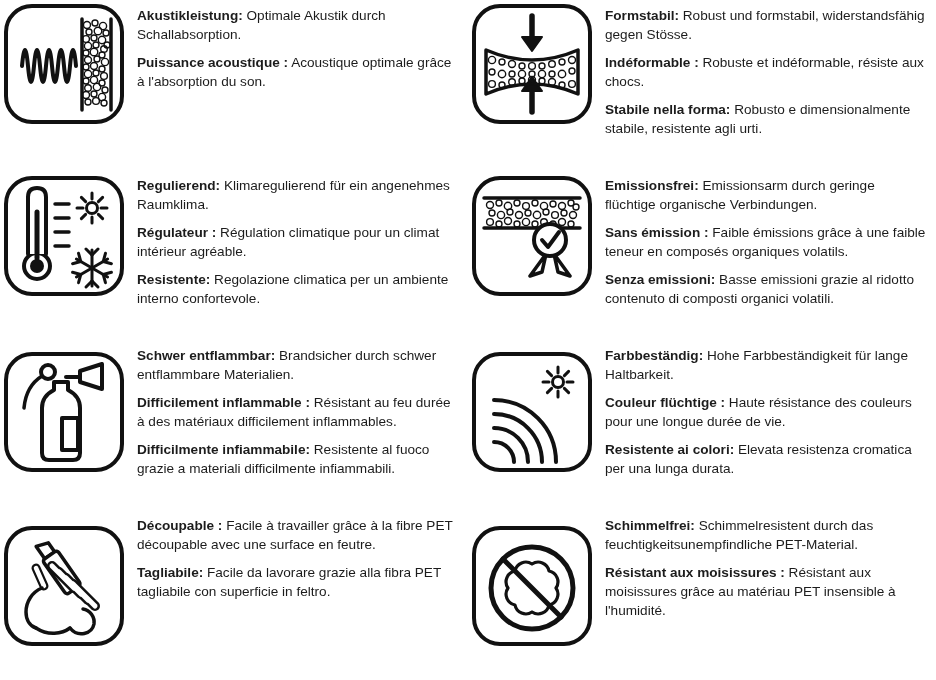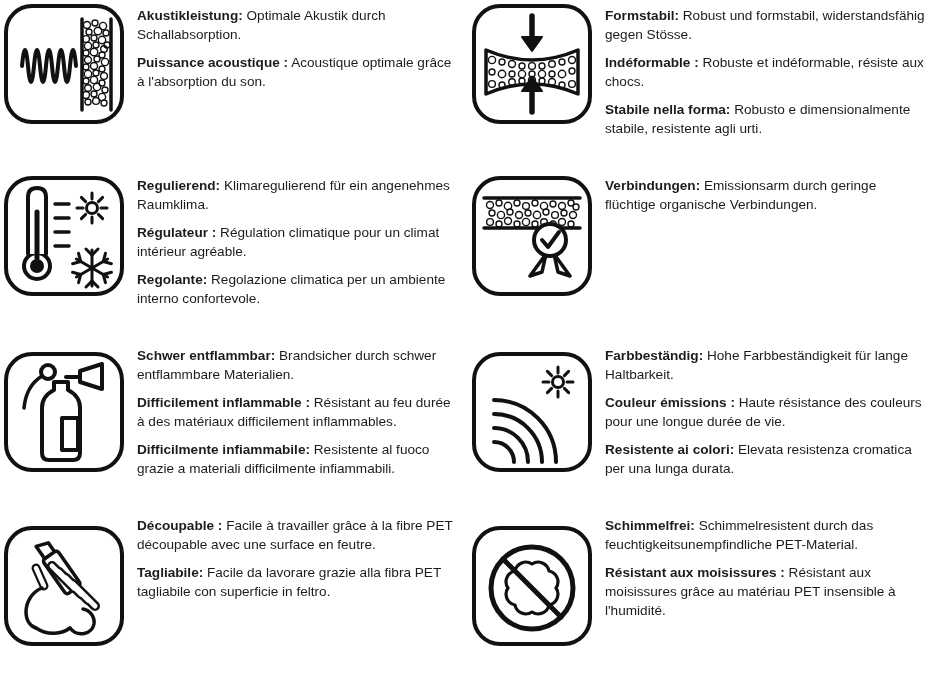--- a/index.html
+++ b/index.html
@@ -171,21 +171,21 @@
               <line x1="84" y1="101" x2="78" y2="107"></line>
                 <line x1="84" y1="101" x2="90" y2="107"></line>
             </g>
           </g>
         </g>
       </svg>
     </div>
     <div class="texts">
       <p><b>Regulierend:</b> <span>Klimaregulierend für ein angenehmes Raumklima.</span></p>
       <p><b>Régulateur :</b> <span>Régulation climatique pour un climat intérieur agréable.</span></p>
-      <p><b>Regolante:</b> <span>Regolazione climatica per un ambiente interno confortevole.</span></p>
+      <p><b>Resistente:</b> <span>Regolazione climatica per un ambiente interno confortevole.</span></p>
     </div>
   </section>
 
   <section class="cell">
     <div class="tile">
       <svg width="112" height="112" viewBox="0 0 112 112">
         <g stroke="#111" fill="none" stroke-linecap="round" stroke-linejoin="round">
           <line stroke-width="3.5" x1="8" y1="18" x2="104" y2="18"></line>
           <line stroke-width="3.5" x1="8" y1="48" x2="104" y2="48"></line>
           <g stroke-width="1.4">
@@ -222,21 +222,23 @@
             <circle cx="95" cy="44" r="3"></circle>
           </g>
           <polygon fill="#fff" stroke-width="3.5" points="70,74 54,96 66,92"></polygon>
           <polygon fill="#fff" stroke-width="3.5" points="78,74 94,96 82,92"></polygon>
           <circle fill="#fff" stroke-width="4" cx="74" cy="60" r="16"></circle>
           <polyline stroke-width="4" points="66,60 72,67 83,52"></polyline>
         </g>
       </svg>
     </div>
     <div class="texts">
-      <p><b>Verbindungen:</b> <span>Emissionsarm durch geringe flüchtige organische Verbindungen.</span></p>
+      <p><b>Emissionsfrei:</b> <span>Emissionsarm durch geringe flüchtige organische Verbindungen.</span></p>
+      <p><b>Sans émission :</b> <span>Faible émissions grâce à une faible teneur en composés organiques volatils.</span></p>
+      <p><b>Senza emissioni:</b> <span>Basse emissioni grazie al ridotto contenuto di composti organici volatili.</span></p>
     </div>
   </section>
 
   <section class="cell">
     <div class="tile">
       <svg width="112" height="112" viewBox="0 0 112 112">
         <g stroke="#111" fill="none" stroke-linecap="round" stroke-linejoin="round" stroke-width="4">
           <path stroke-width="3.5" d="M34,20 Q18,30 16,52"></path>
           <circle fill="#fff" cx="40" cy="16" r="7"></circle>
           <line x1="58" y1="21" x2="72" y2="21"></line>
@@ -272,21 +274,21 @@
             <path d="M18,86 A20,20 0 0 1 38,106"></path>
             <path d="M18,72 A34,34 0 0 1 52,106"></path>
             <path d="M18,58 A48,48 0 0 1 66,106"></path>
             <path d="M18,44 A62,62 0 0 1 80,106"></path>
           </g>
         </g>
       </svg>
     </div>
     <div class="texts">
       <p><b>Farbbeständig:</b> <span>Hohe Farbbeständigkeit für lange Haltbarkeit.</span></p>
-      <p><b>Couleur émissions :</b> <span>Haute résistance des couleurs pour une longue durée de vie.</span></p>
+      <p><b>Couleur flüchtige :</b> <span>Haute résistance des couleurs pour une longue durée de vie.</span></p>
       <p><b>Resistente ai colori:</b> <span>Elevata resistenza cromatica per una lunga durata.</span></p>
     </div>
   </section>
 
   <section class="cell">
     <div class="tile">
       <svg width="112" height="112" viewBox="0 0 112 112">
         <g stroke="#111" fill="none" stroke-linecap="round" stroke-linejoin="round">
           <g transform="rotate(-35 52 40)">
             <polygon fill="#fff" stroke-width="3.5" points="46,7 58,11 58,22 46,22"></polygon>

